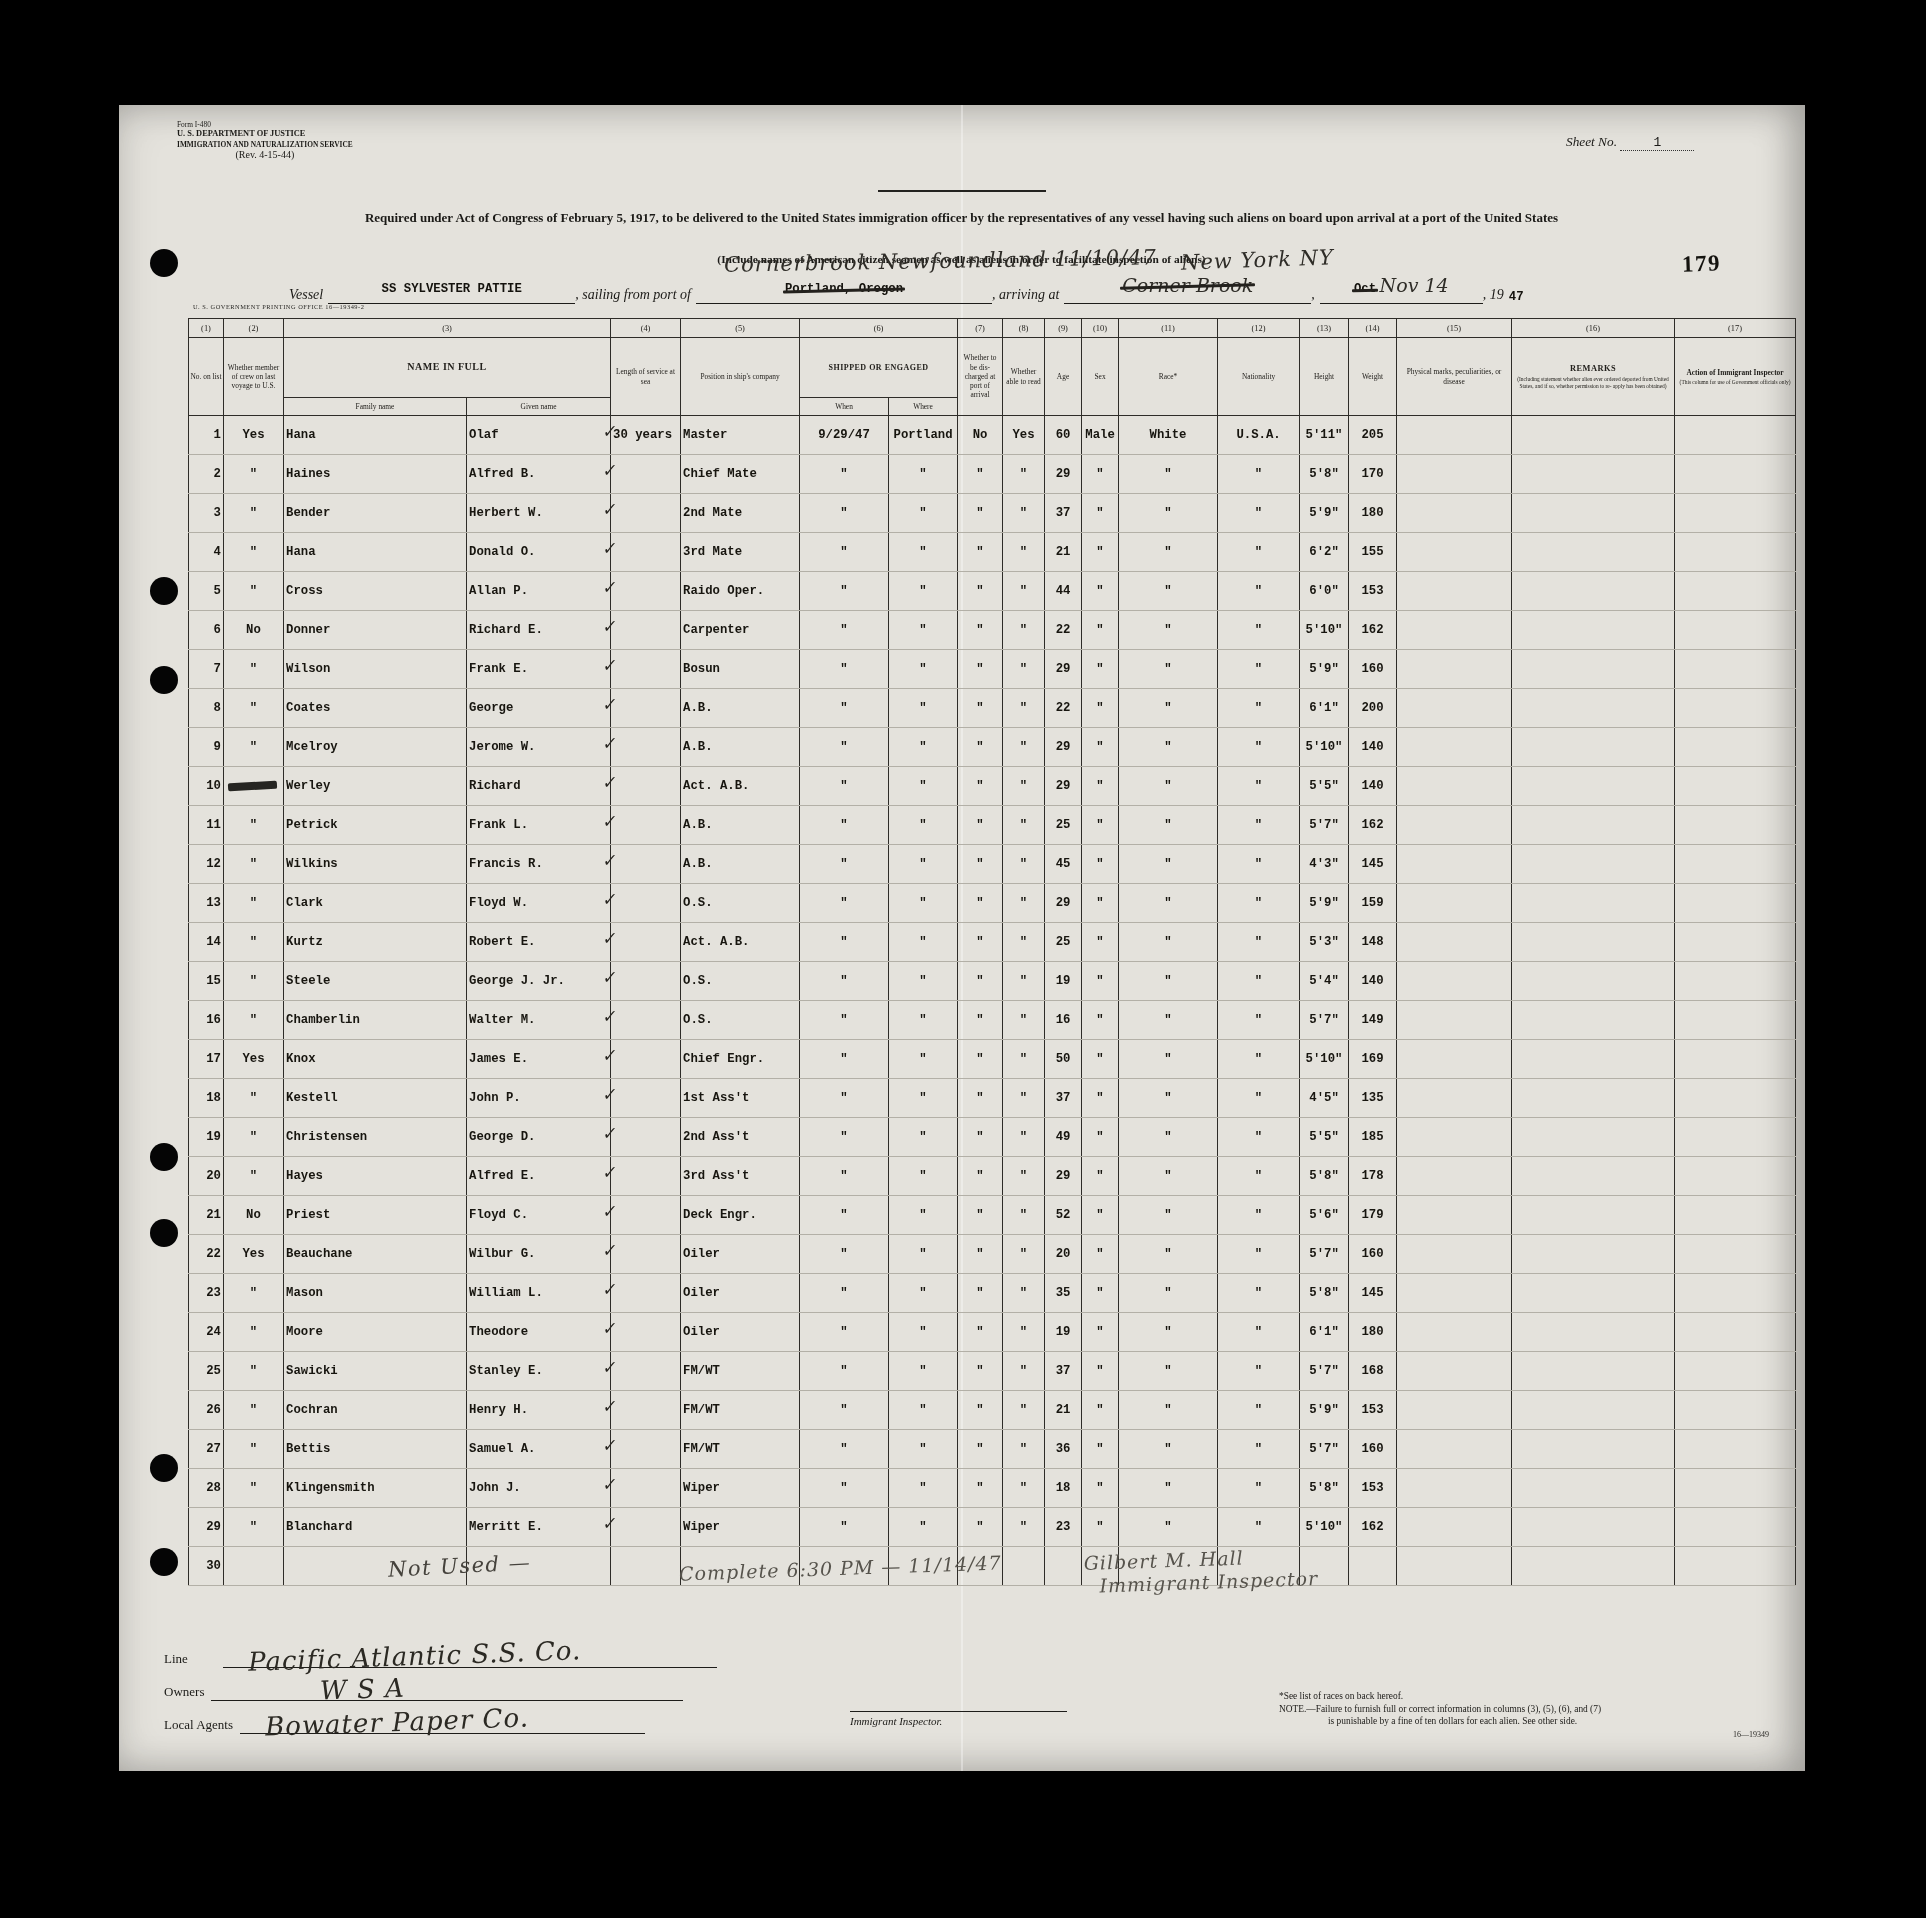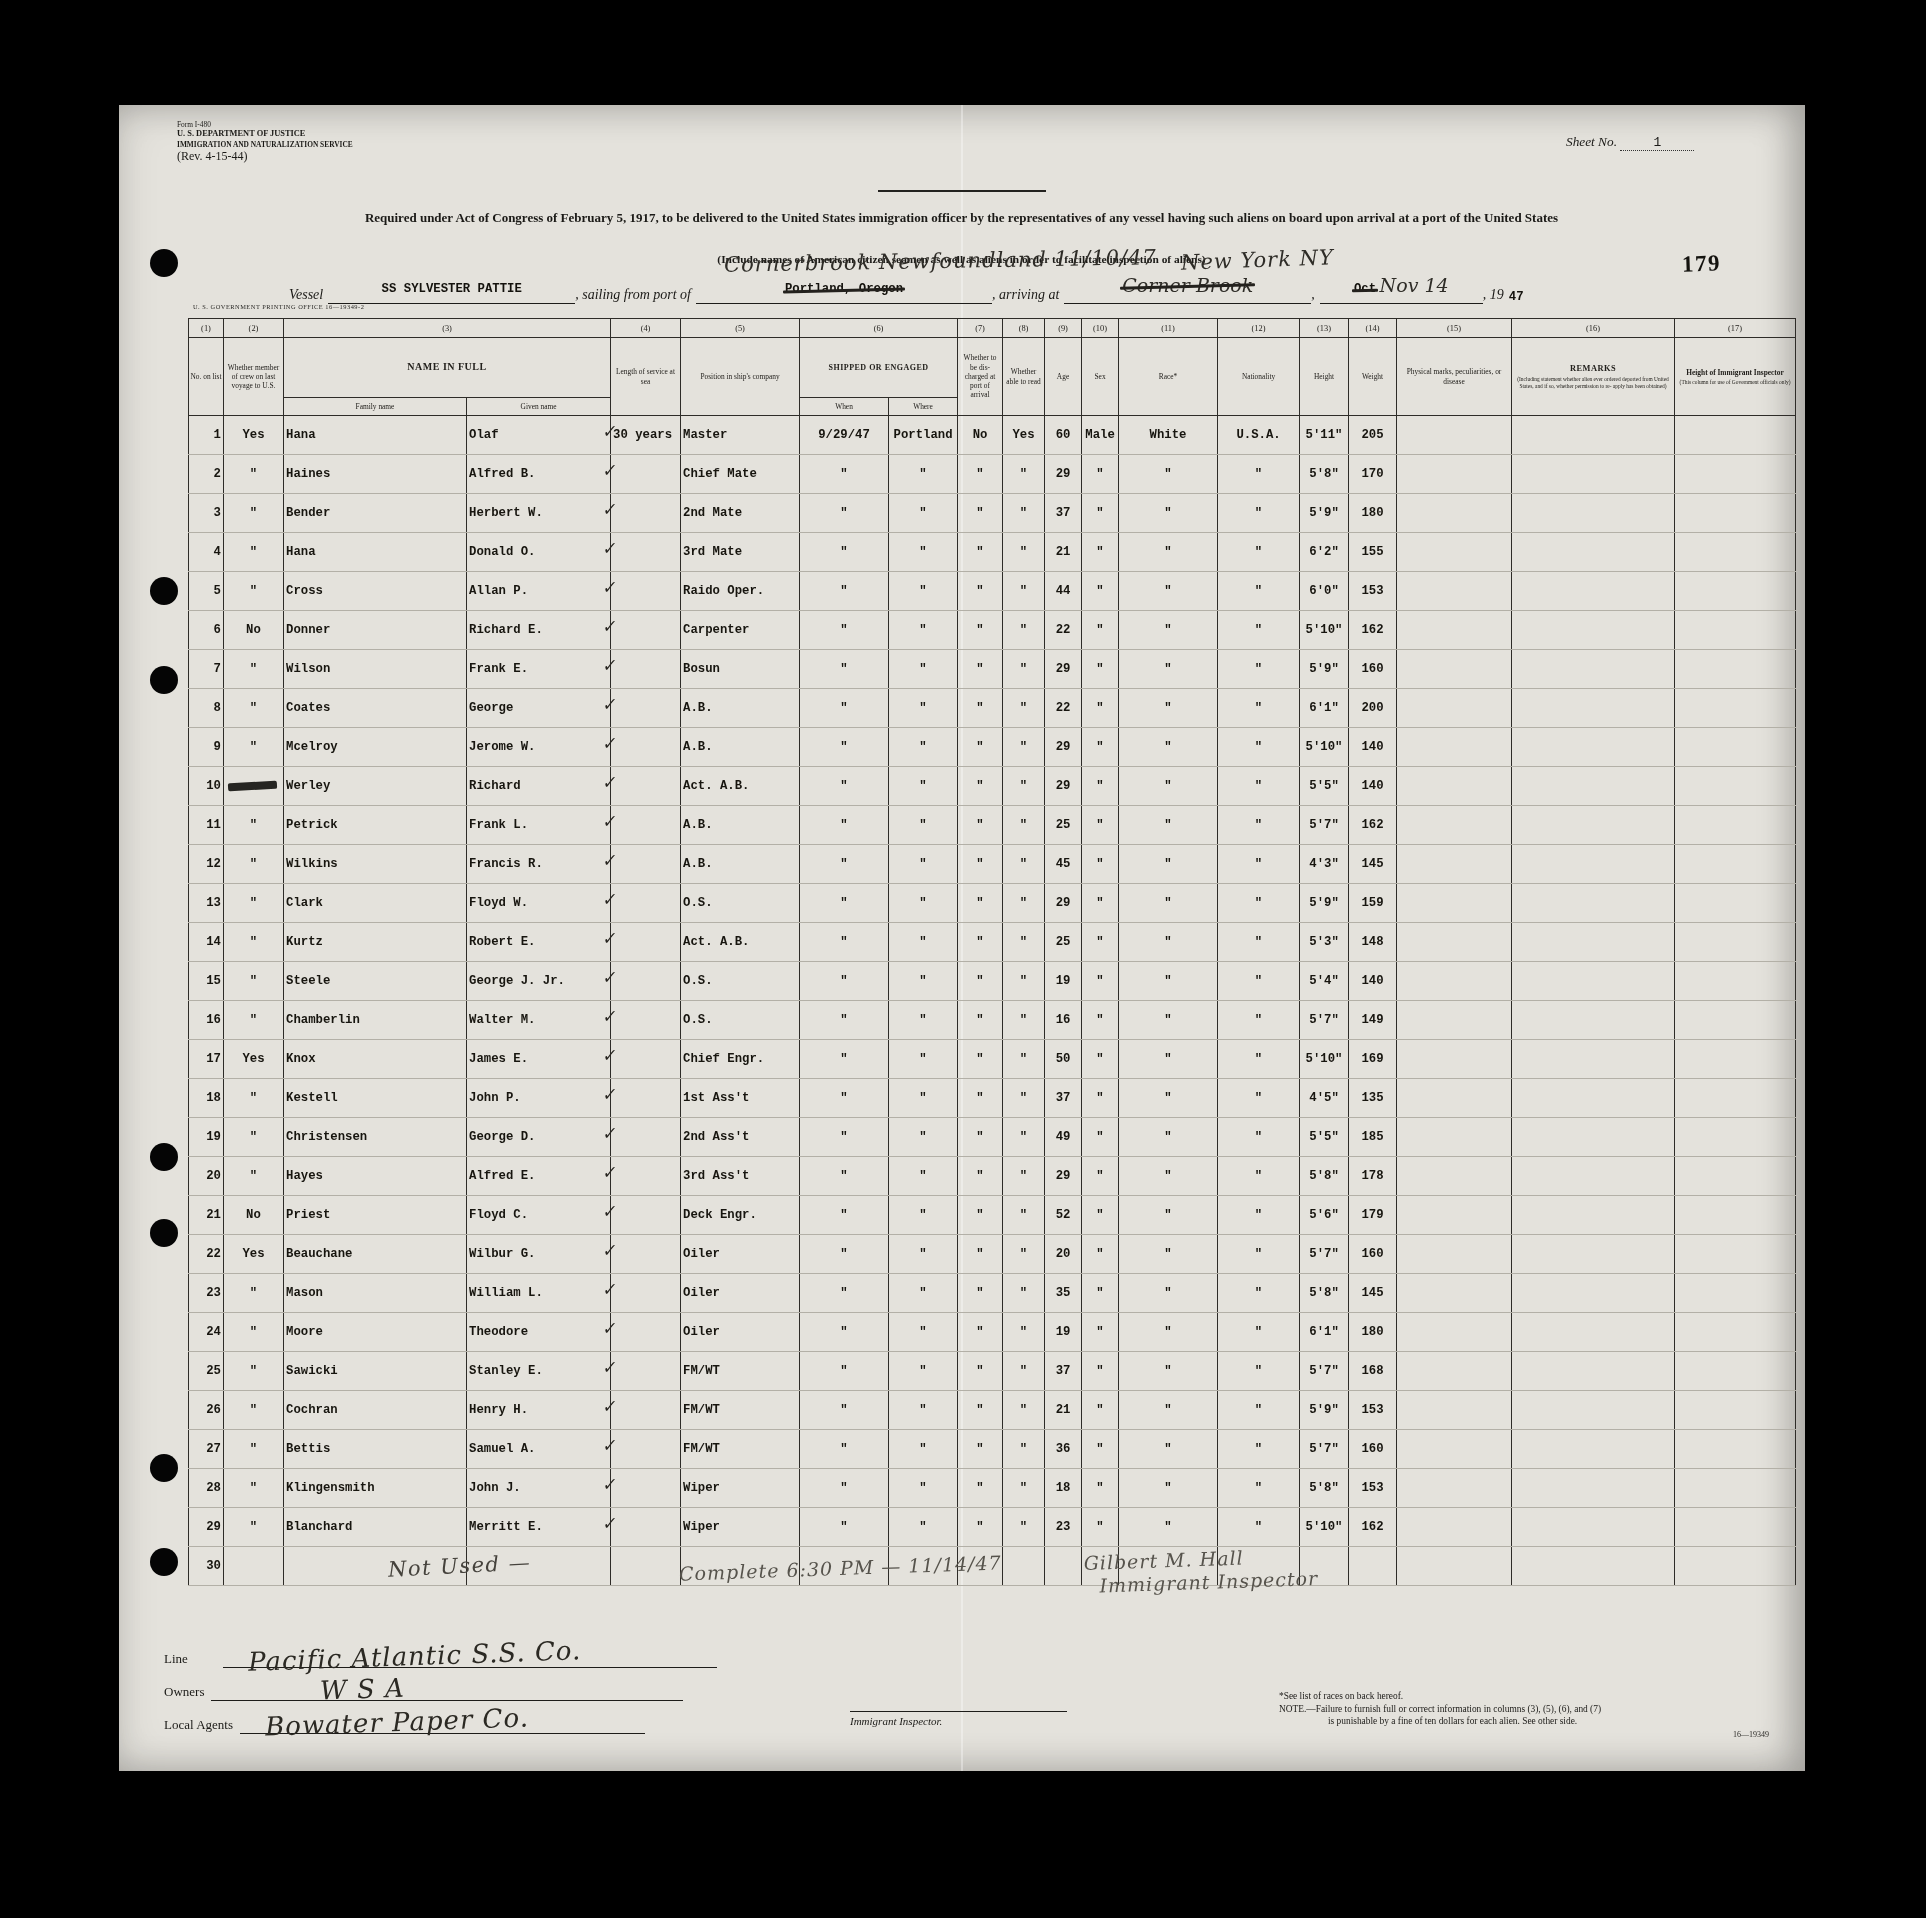--- a/index.html
+++ b/index.html
@@ -14,21 +14,21 @@
     box-shadow: inset -14px 0 35px rgba(0,0,0,0.22), inset 0 0 44px rgba(0,0,0,0.12), 0 0 20px rgba(0,0,0,0.8);
   }
   .fold { position:absolute; left:842px; top:0; width:1.5px; height:100%; background:rgba(255,255,255,0.35); }
   .hole { position:absolute; left:31px; width:28px; height:28px; border-radius:50%; background:#050505; }
 
   
   .form-id { position:absolute; left:58px; top:15px; line-height:1.25; }
   .form-id .l1 { font-size:7.4px; }
   .form-id .l2 { font-size:8.4px; font-weight:bold; }
   .form-id .l3 { font-size:7.4px; font-weight:bold; }
-  .form-id .l4 { font-size:12px; }
+  .form-id .l4 { font-size:10px;text-align:center; }
   .sheet-no { position:absolute; left:1447px; top:29px; font-style:italic; font-size:13.3px; }
   .sheet-no .blank { display:inline-block; width:74px; border-bottom:1px dotted #333; text-align:center;
                      font-style:normal; font-family:"Liberation Mono", monospace; font-size:13px; }
   .title { position:absolute; left:0; right:0; top:57px; text-align:center;
            font-size:23px; font-weight:bold; letter-spacing:0.5px; }
   .title-underline { position:absolute; left:50%; margin-left:-84px; top:85px; width:168px; height:2px; background:#23221f; }
   .required { position:absolute; left:123px; top:105px; width:1439px; text-align:center;
               font-size:13px; font-weight:bold; line-height:1.3; }
   .include { position:absolute; left:123px; top:148px; width:1439px; text-align:center;
              font-size:11.4px; font-weight:bold; }
@@ -219,21 +219,21 @@
         <th rowspan="2">Race*</th>
         <th rowspan="2">Nationality</th>
         <th rowspan="2">Height</th>
         <th rowspan="2">Weight</th>
         <th rowspan="2">Physical marks, peculiarities, or disease</th>
         <th rowspan="2">
           <div class="rh">REMARKS</div>
           <div class="rs">(Including statement whether alien ever ordered deported from United States, and if so, whether permission to re- apply has been obtained)</div>
         </th>
         <th rowspan="2">
-          <div class="rh2">Height of Immigrant Inspector</div>
+          <div class="rh2">Action of Immigrant Inspector</div>
           <div class="rs">(This column for use of Government officials only)</div>
         </th>
       </tr>
       <tr class="tr-subs">
         <th>Family name</th>
         <th>Given name</th>
         <th>When</th>
         <th>Where</th>
       </tr>
     </thead>

